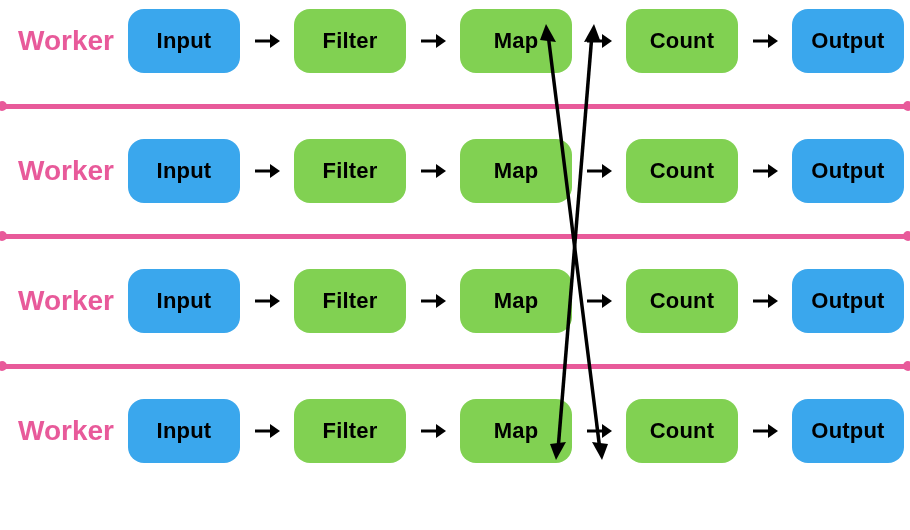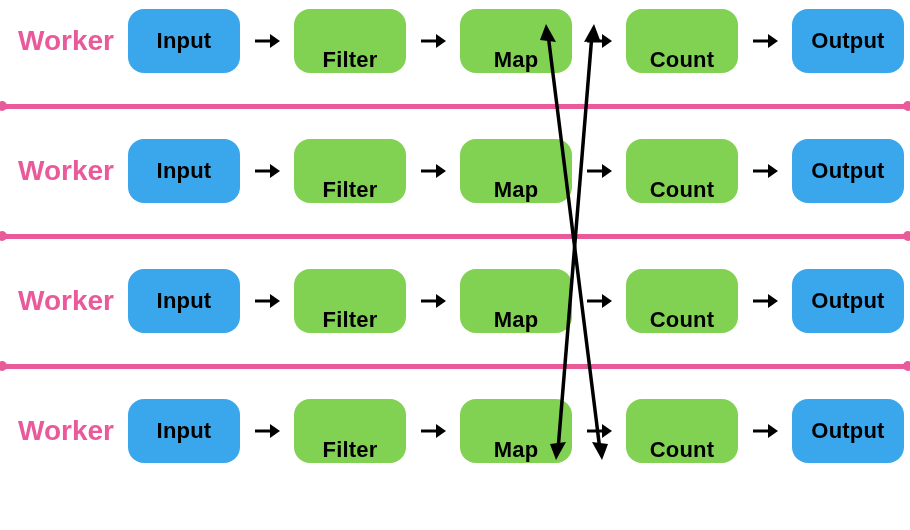--- a/index.html
+++ b/index.html
@@ -33,21 +33,21 @@
     border-radius: 16px;
     display: flex;
     align-items: center;
     justify-content: center;
     color: #000000;
     font-weight: 700;
     font-size: 22px;
     letter-spacing: 0.2px;
   }
   .node.blue  { background: #3aa7ed; }
-  .node.green { background: #81d152; align-items: flex-end; }
+  .node.green { background: #81d152; }
   .arrow {
     flex: none;
     width: 26px;
     display: flex;
     align-items: center;
     justify-content: center;
   }
   .arrow svg { display: block; }
   .sep {
     height: 48px;

